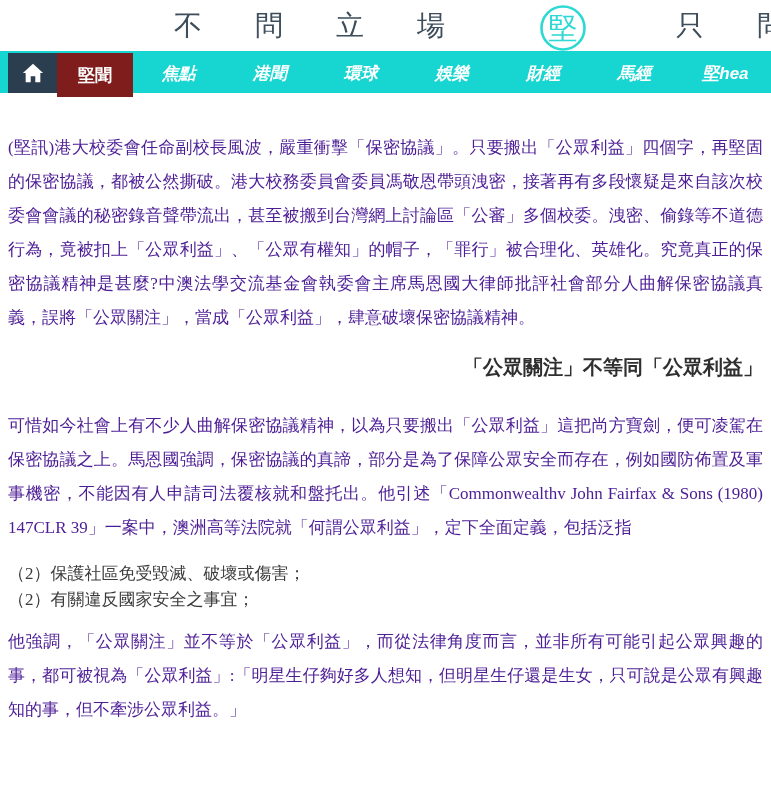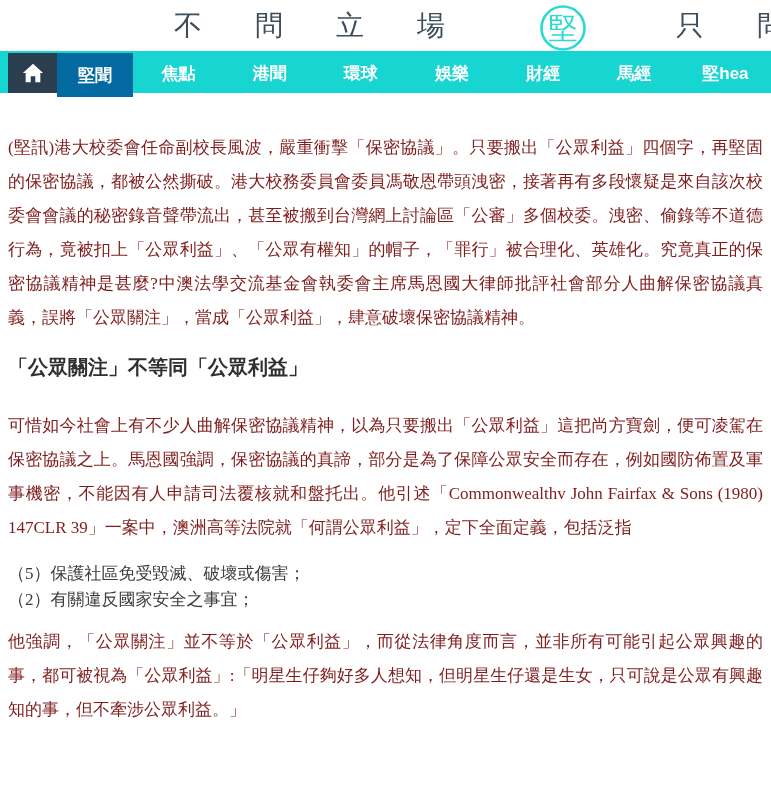--- a/index.html
+++ b/index.html
@@ -35,45 +35,45 @@
     display:flex;align-items:flex-start;
     font-family:"Liberation Sans", sans-serif;
   }
   .home-btn{
     width:49px;height:40px;margin-left:8px;margin-top:2px;
     background:#2b3e50;display:flex;align-items:center;justify-content:center;
     cursor:pointer;flex:0 0 49px;
   }
   .active-tab{
     width:76px;height:44px;margin-top:2px;
-    background:#0369a1;color:#ffffff;
+    background:#7f1d1d;color:#ffffff;
     display:flex;align-items:center;justify-content:center;
     font-size:17px;font-weight:bold;cursor:pointer;
     flex:0 0 76px;z-index:2;
   }
-  .nav-items{flex:1;display:flex;height:44px;}
+  .nav-items{flex:1;display:flex;height:44px;font-style:italic;}
   .nav-item{
     flex:1;display:flex;align-items:center;justify-content:center;
     color:#ffffff;font-size:17px;font-weight:bold;cursor:pointer;
     text-decoration:none;
   }
 
   
   .article{
     padding:38px 8px 20px 8px;box-sizing:border-box;
   }
   .article p{
     margin:0 0 16px 0;
     font-size:17px;line-height:34px;
-    text-align:justify;color:#7f1d1d;
+    text-align:justify;color:#4c1d95;
   }
   .article h2{
     font-family:"Liberation Sans", sans-serif;
     font-size:20px;font-weight:bold;color:#2f2f2f;
-    margin:20px 0 30px 0;line-height:1.2;
+    margin:20px 0 30px 0;line-height:1.2;text-align:right;
   }
   .case-list{
     margin:2px 0 12px 0;
     font-size:17px;line-height:26px;color:#3b3b3b;
   }
   .case-list div{margin:0;}
   .last-para{margin-top:10px;}
 </style>
 </head>
 <body>
@@ -118,18 +118,18 @@
 </nav>
 
 <main class="article">
   <p>(堅訊)港大校委會任命副校長風波，嚴重衝擊「保密協議」。只要搬出「公眾利益」四個字，再堅固的保密協議，都被公然撕破。港大校務委員會委員馮敬恩帶頭洩密，接著再有多段懷疑是來自該次校委會會議的秘密錄音聲帶流出，甚至被搬到台灣網上討論區「公審」多個校委。洩密、偷錄等不道德行為，竟被扣上「公眾利益」、「公眾有權知」的帽子，「罪行」被合理化、英雄化。究竟真正的保密協議精神是甚麼?中澳法學交流基金會執委會主席馬恩國大律師批評社會部分人曲解保密協議真義，誤將「公眾關注」，當成「公眾利益」，肆意破壞保密協議精神。</p>
 
   <h2>「公眾關注」不等同「公眾利益」</h2>
 
   <p>可惜如今社會上有不少人曲解保密協議精神，以為只要搬出「公眾利益」這把尚方寶劍，便可凌駕在保密協議之上。馬恩國強調，保密協議的真諦，部分是為了保障公眾安全而存在，例如國防佈置及軍事機密，不能因有人申請司法覆核就和盤托出。他引述「Commonwealthv John Fairfax &amp; Sons (1980) 147CLR 39」一案中，澳洲高等法院就「何謂公眾利益」，定下全面定義，包括泛指</p>
 
   <div class="case-list">
-    <div>（5）保護社區免受毀滅、破壞或傷害；</div>
+    <div>（2）保護社區免受毀滅、破壞或傷害；</div>
     <div>（2）有關違反國家安全之事宜；</div>
   </div>
 
   <p class="last-para">他強調，「公眾關注」並不等於「公眾利益」，而從法律角度而言，並非所有可能引起公眾興趣的事，都可被視為「公眾利益」:「明星生仔夠好多人想知，但明星生仔還是生女，只可說是公眾有興趣知的事，但不牽涉公眾利益。」</p>
 </main>
 
 </body></html>

